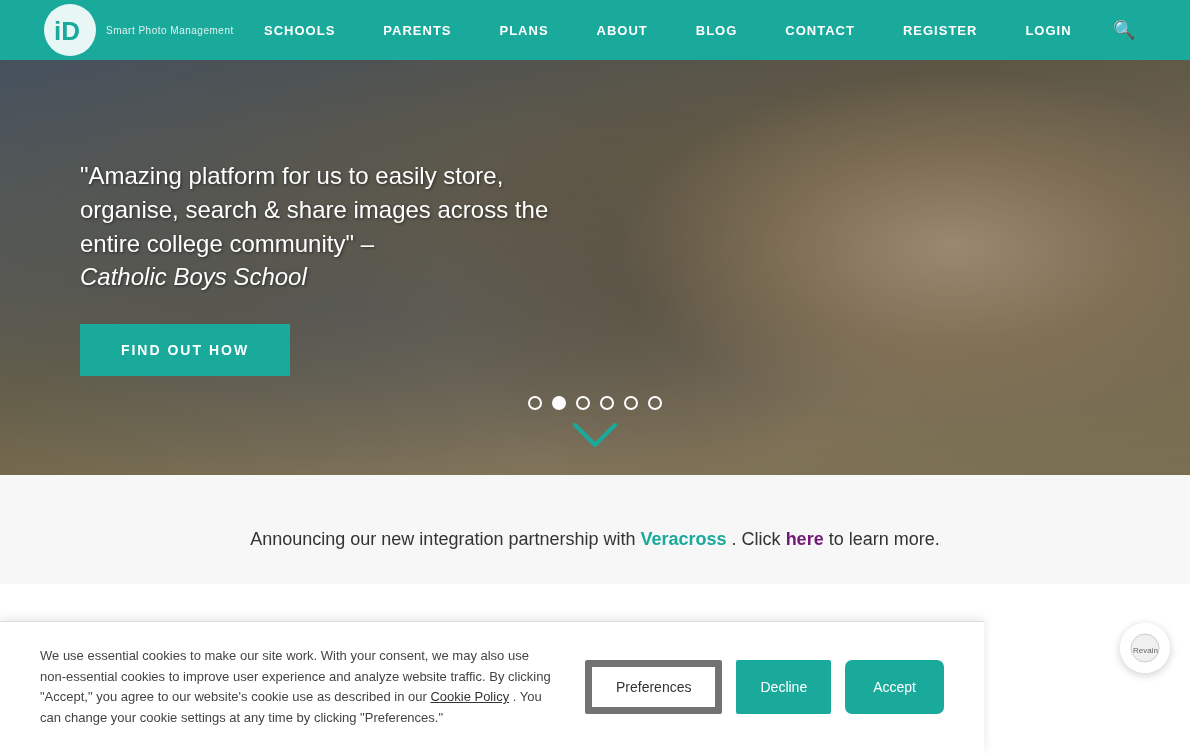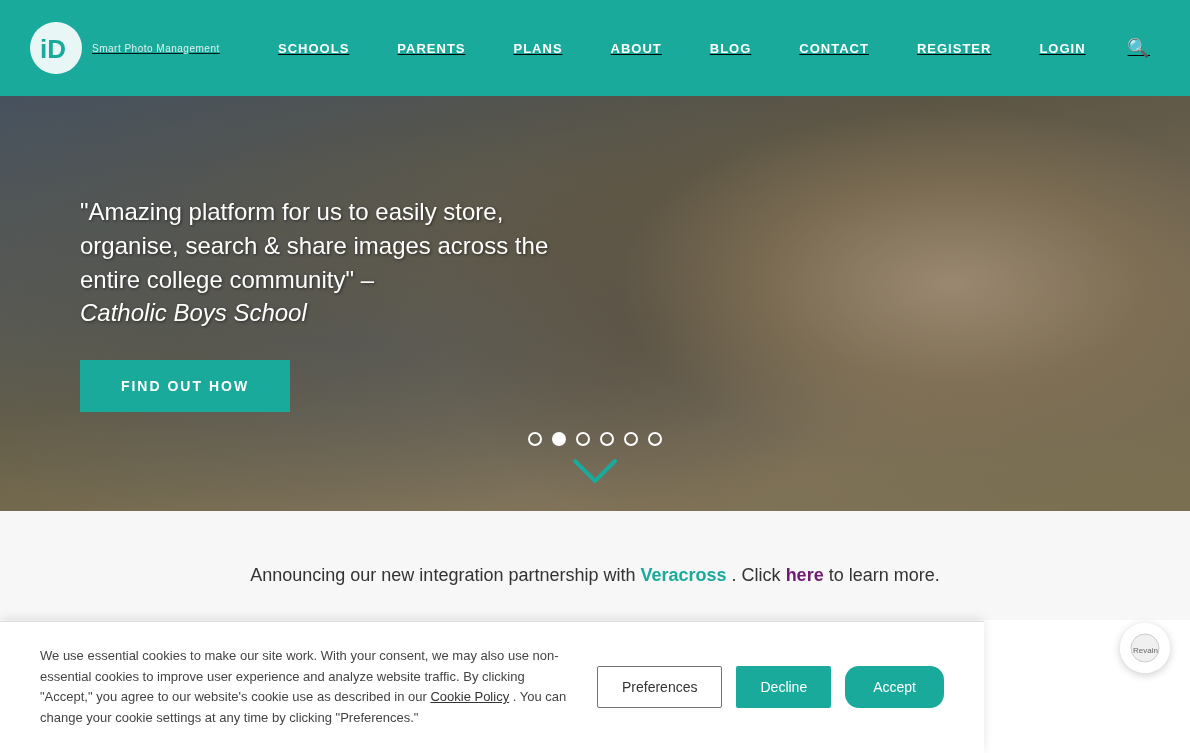--- a/index.html
+++ b/index.html
@@ -1,28 +1,27 @@
 <!DOCTYPE html>
 <html><head>
   <meta charset="utf-8">
   <style>
     * { margin: 0; padding: 0; box-sizing: border-box; }
     body { font-family: Arial, sans-serif; width: 1190px; overflow-x: hidden; background: #fff; }
 
     
     .header {
       background: #1aaa9b;
-      height: 96px;
+      height: 60px;
       display: flex;
       align-items: center;
       justify-content: space-between;
-      padding: 0 30px;
+      padding: 0 44px;
       position: relative;
       z-index: 100;
-      text-decoration: underline;
     }
     .logo-area {
       display: flex;
       align-items: center;
       gap: 10px;
     }
     .logo-icon {
       width: 52px;
       height: 52px;
     }
@@ -208,21 +207,21 @@
       color: #333;
       text-decoration: underline;
     }
     .cookie-buttons {
       display: flex;
       gap: 14px;
       flex-shrink: 0;
     }
     .btn-preferences {
       background: #fff;
-      border: 1px solid #737373;
+      border: 7px solid #737373;
       color: #333;
       padding: 12px 24px;
       font-size: 14px;
       cursor: pointer;
       border-radius: 2px;
     }
     .btn-decline {
       background: #1aaa9b;
       border: none;
       color: #fff;
@@ -231,21 +230,21 @@
       cursor: pointer;
       border-radius: 2px;
     }
     .btn-accept {
       background: #1aaa9b;
       border: none;
       color: #fff;
       padding: 12px 28px;
       font-size: 14px;
       cursor: pointer;
-      border-radius: 14px;
+      border-radius: 7px;
     }
 
     
     .safeguarding-teaser {
       background: #fff;
       padding: 40px 20px 10px;
       text-align: center;
     }
     .safeguarding-title {
       font-size: 42px;

